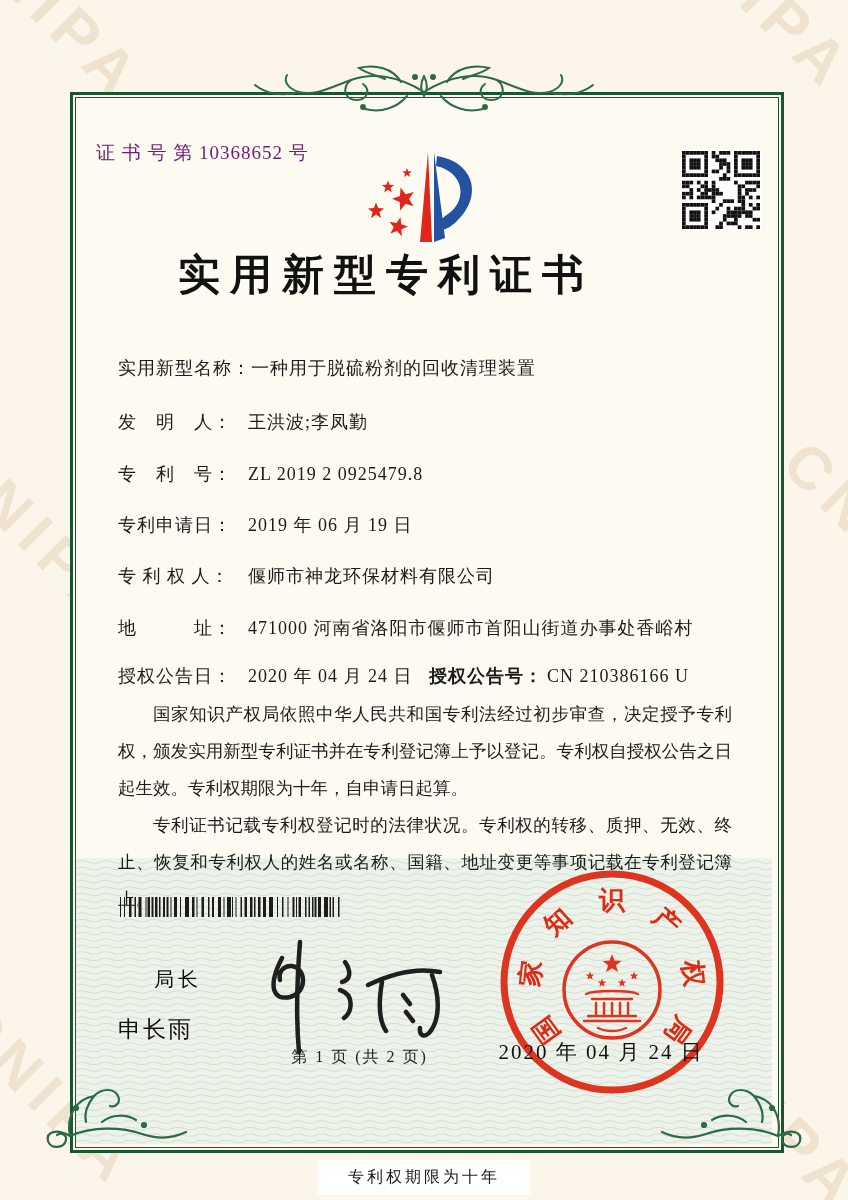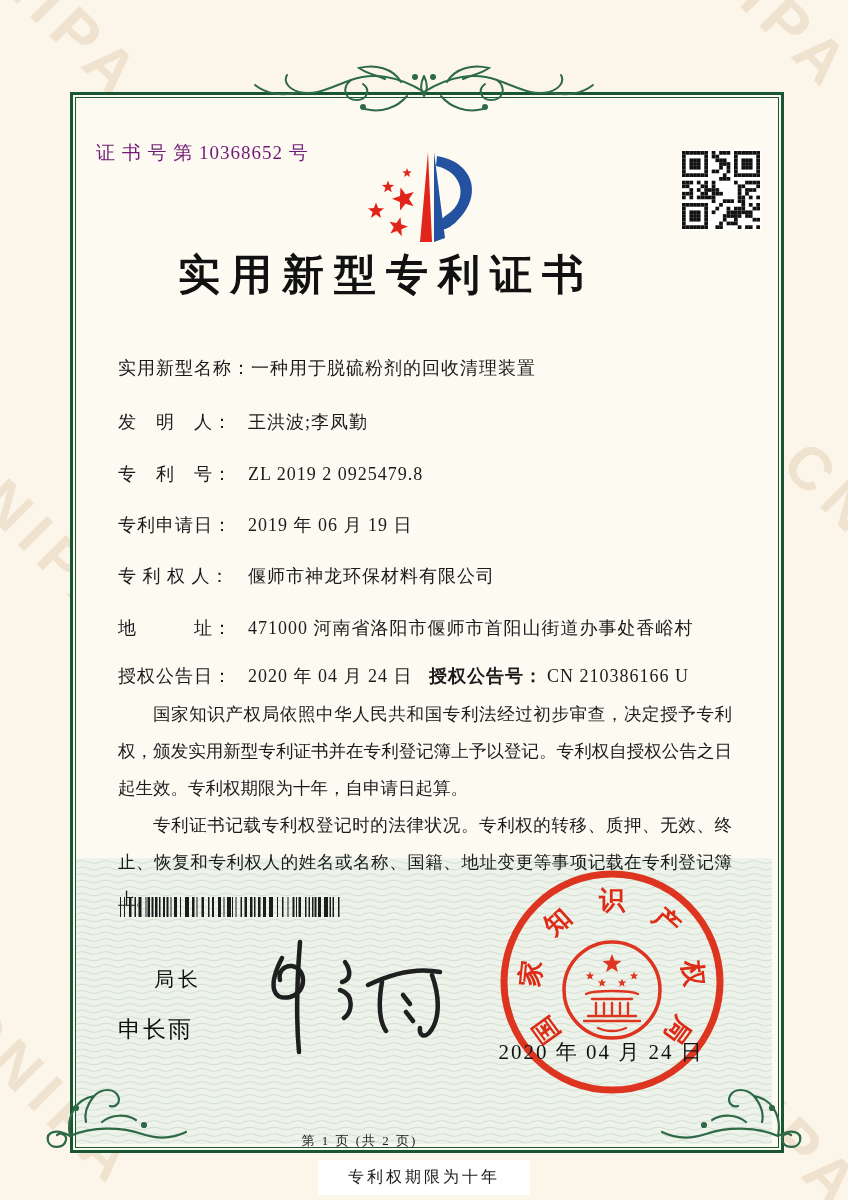--- a/index.html
+++ b/index.html
@@ -62,22 +62,22 @@
   #signature{position:absolute;left:240px;top:930px;width:220px;height:125px;z-index:3;}
 
   #seal{position:absolute;left:495px;top:865px;width:234px;height:234px;z-index:3;opacity:.95;}
   .seal-char{position:absolute;left:50%;top:50%;width:30px;margin-left:-15px;margin-top:-15px;
              height:30px;text-align:center;font-size:26px;font-weight:bold;color:#dd2b16;
              font-family:"Liberation Sans","DejaVu Sans",sans-serif;}
   #seal-text{position:absolute;left:495px;top:865px;width:234px;height:234px;z-index:3;}
   #seal-date{position:absolute;left:601px;top:1038px;transform:translateX(-50%);
              font-size:21px;letter-spacing:2px;color:#111;z-index:4;white-space:nowrap;}
 
-  #page-info{position:absolute;left:0;top:1132px;width:719px;text-align:center;
-             font-size:13px;color:#222;z-index:2;letter-spacing:2px;}
+  #page-info{position:absolute;left:0;top:1047px;width:719px;text-align:center;
+             font-size:16px;color:#222;z-index:2;letter-spacing:2px;}
   #footer-note{position:absolute;left:50%;top:1160px;transform:translateX(-50%);
                background:#ffffff;padding:7px 30px;font-size:16px;letter-spacing:3px;
                color:#1b1b1b;z-index:2;white-space:nowrap;}
   svg{display:block;}
 </style>
 </head>
 <body>
 
 <div id="page">
 

